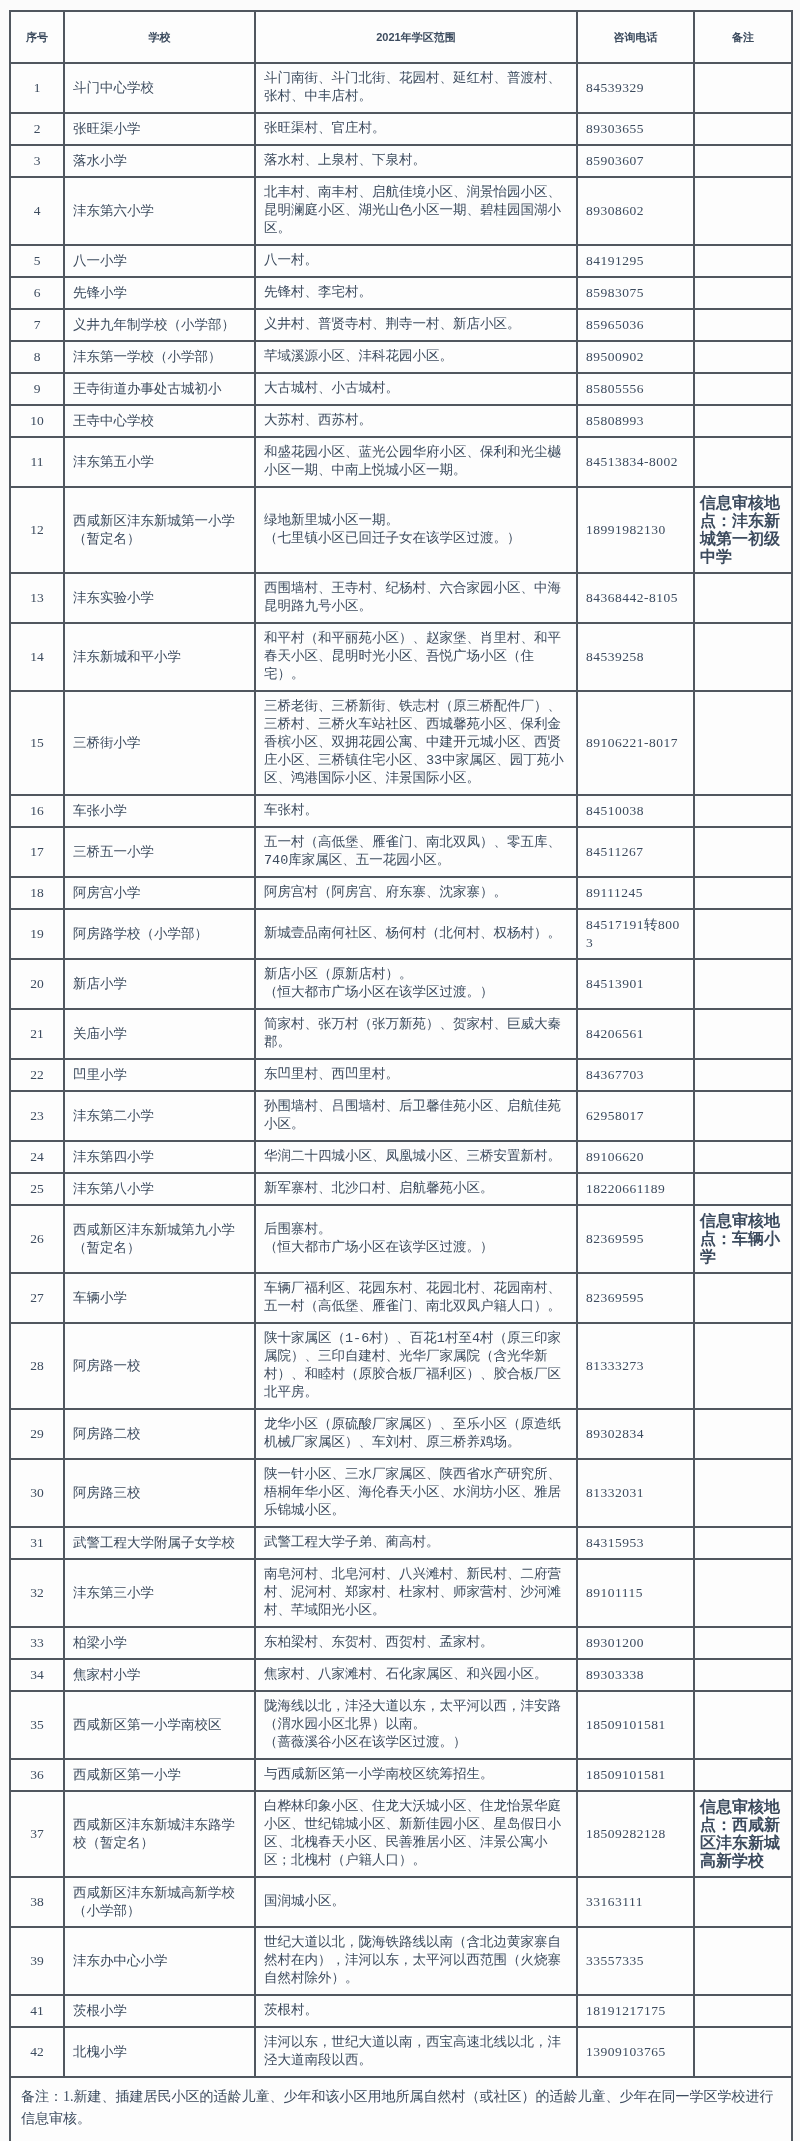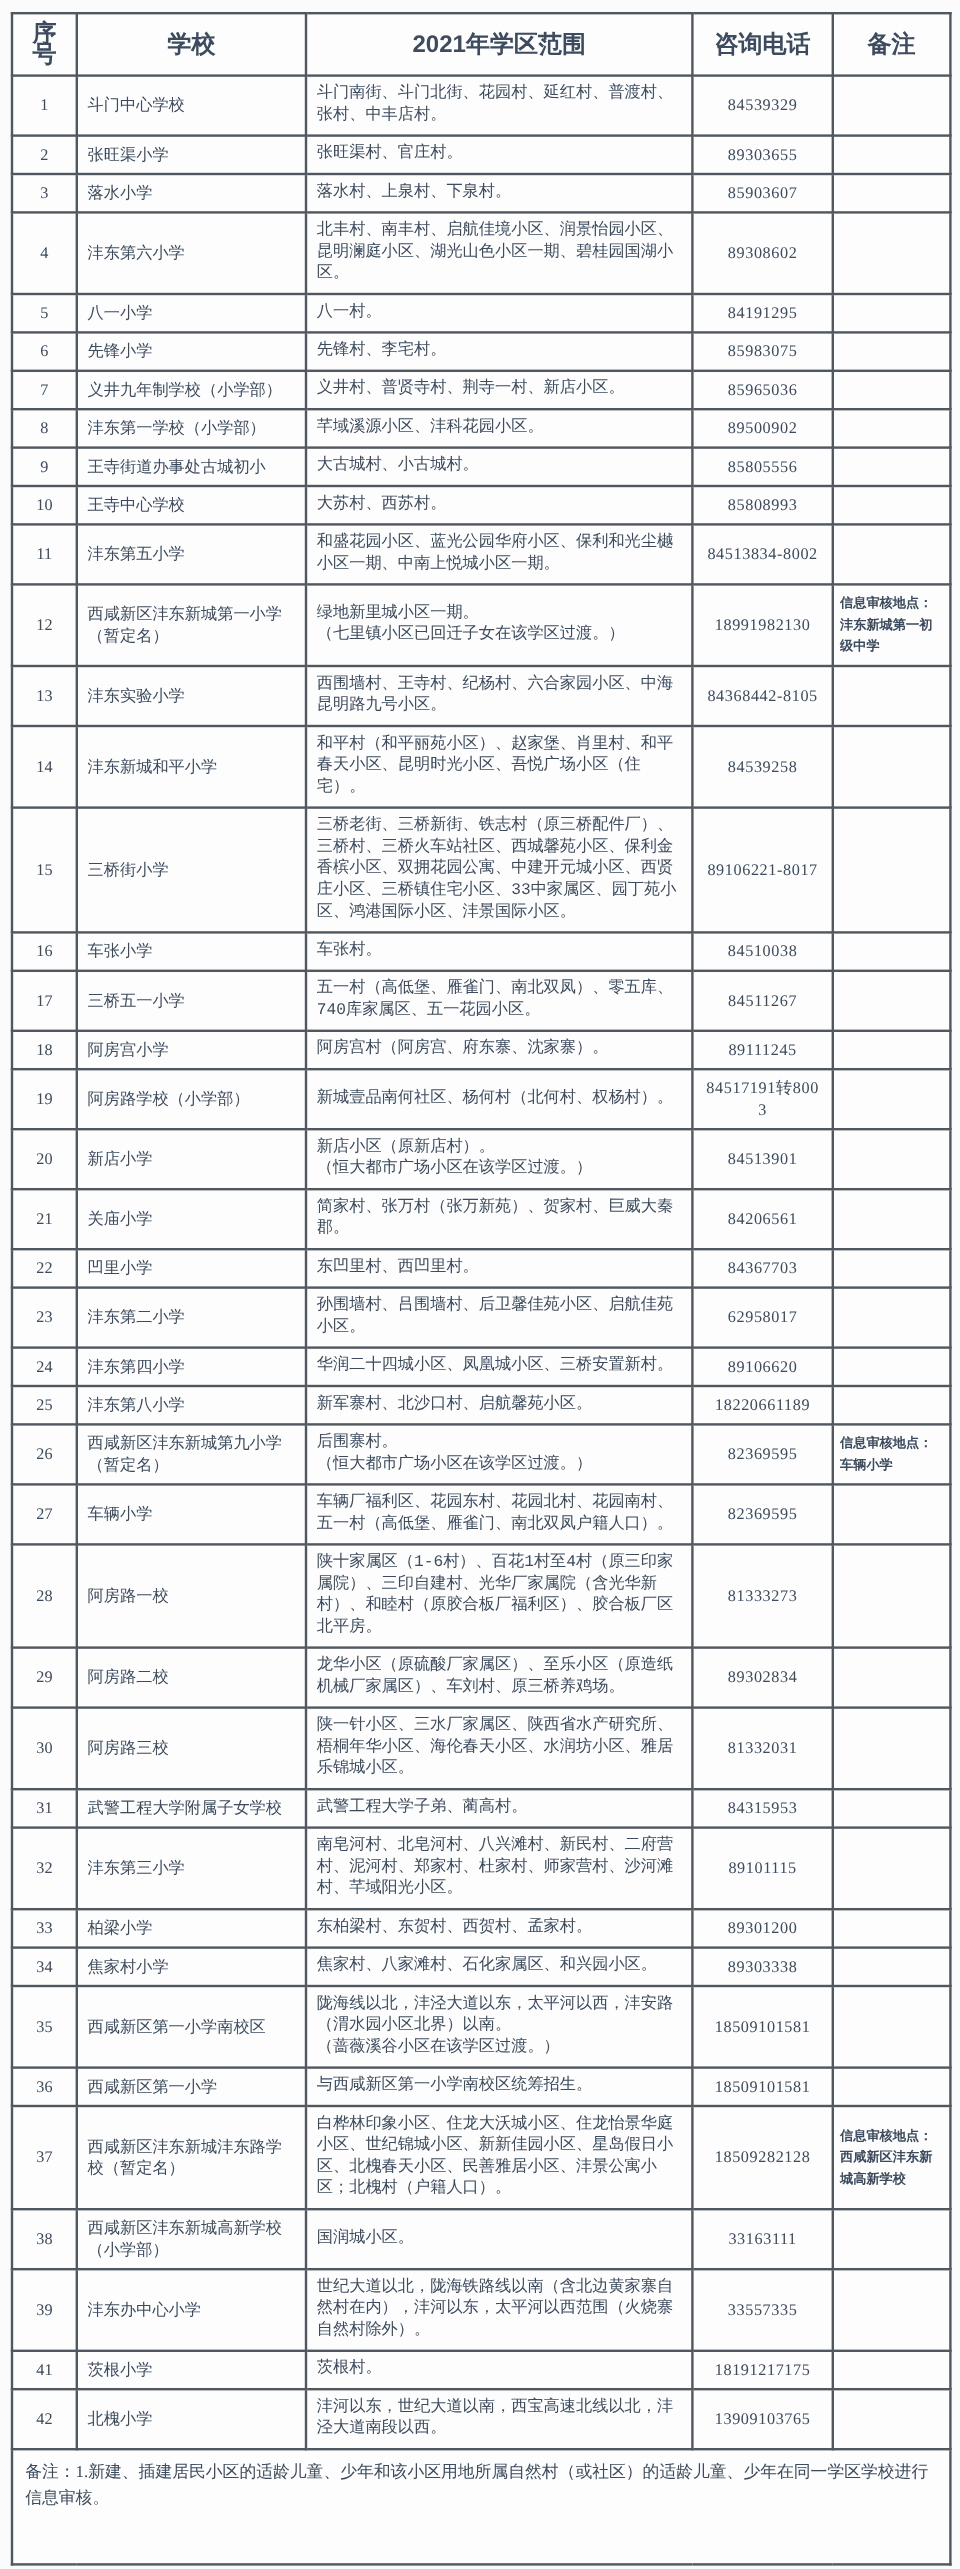--- a/index.html
+++ b/index.html
@@ -23,37 +23,37 @@
     padding:6px 8px;
     font-size:13.5px;
     line-height:18px;
     vertical-align:middle;
     word-break:break-all;
     overflow-wrap:anywhere;
   }
   th{
     font-family:"Liberation Sans","DejaVu Sans",sans-serif;
     font-weight:bold;
-    font-size:20px;
+    font-size:11px;
     height:38px;
     text-align:center;
   }
   col.w-no{width:54px;}
   col.w-school{width:191px;}
   col.w-range{width:322px;}
   col.w-phone{width:117px;}
   col.w-note{width:98px;}
   td.c-no{text-align:center;}
   td.c-school{text-align:left;}
   td.c-range{text-align:left;white-space:pre-line;font-family:Liberation Mono, monospace;}
-  td.c-phone{text-align:center;letter-spacing:0.5px;border-radius:11px;}
+  td.c-phone{text-align:left;letter-spacing:0.5px;border-radius:11px;}
   td.c-note{
     font-family:"Liberation Sans","DejaVu Sans",sans-serif;
     font-weight:bold;
-    font-size:11px;
+    font-size:16px;
     line-height:18px;
     padding:6px 5px;
     text-align:left;
   }
   tfoot td{
     vertical-align:top;
     height:78px;
     font-size:14px;
     line-height:22px;
     padding:8px 10px;

